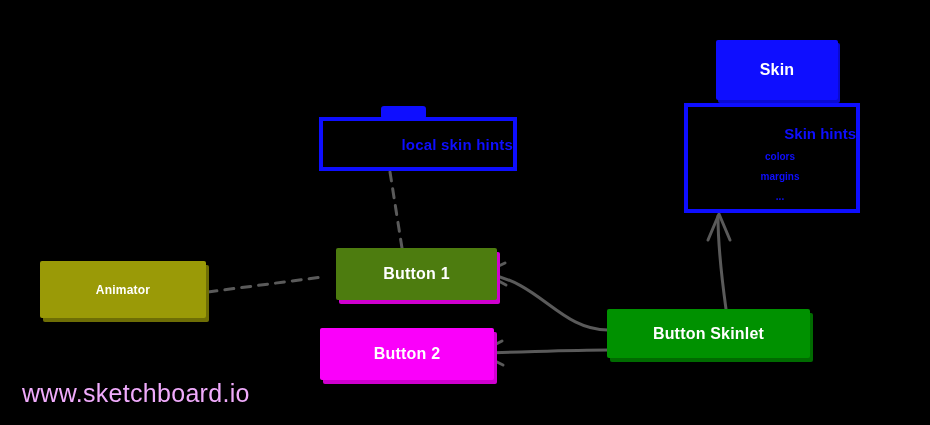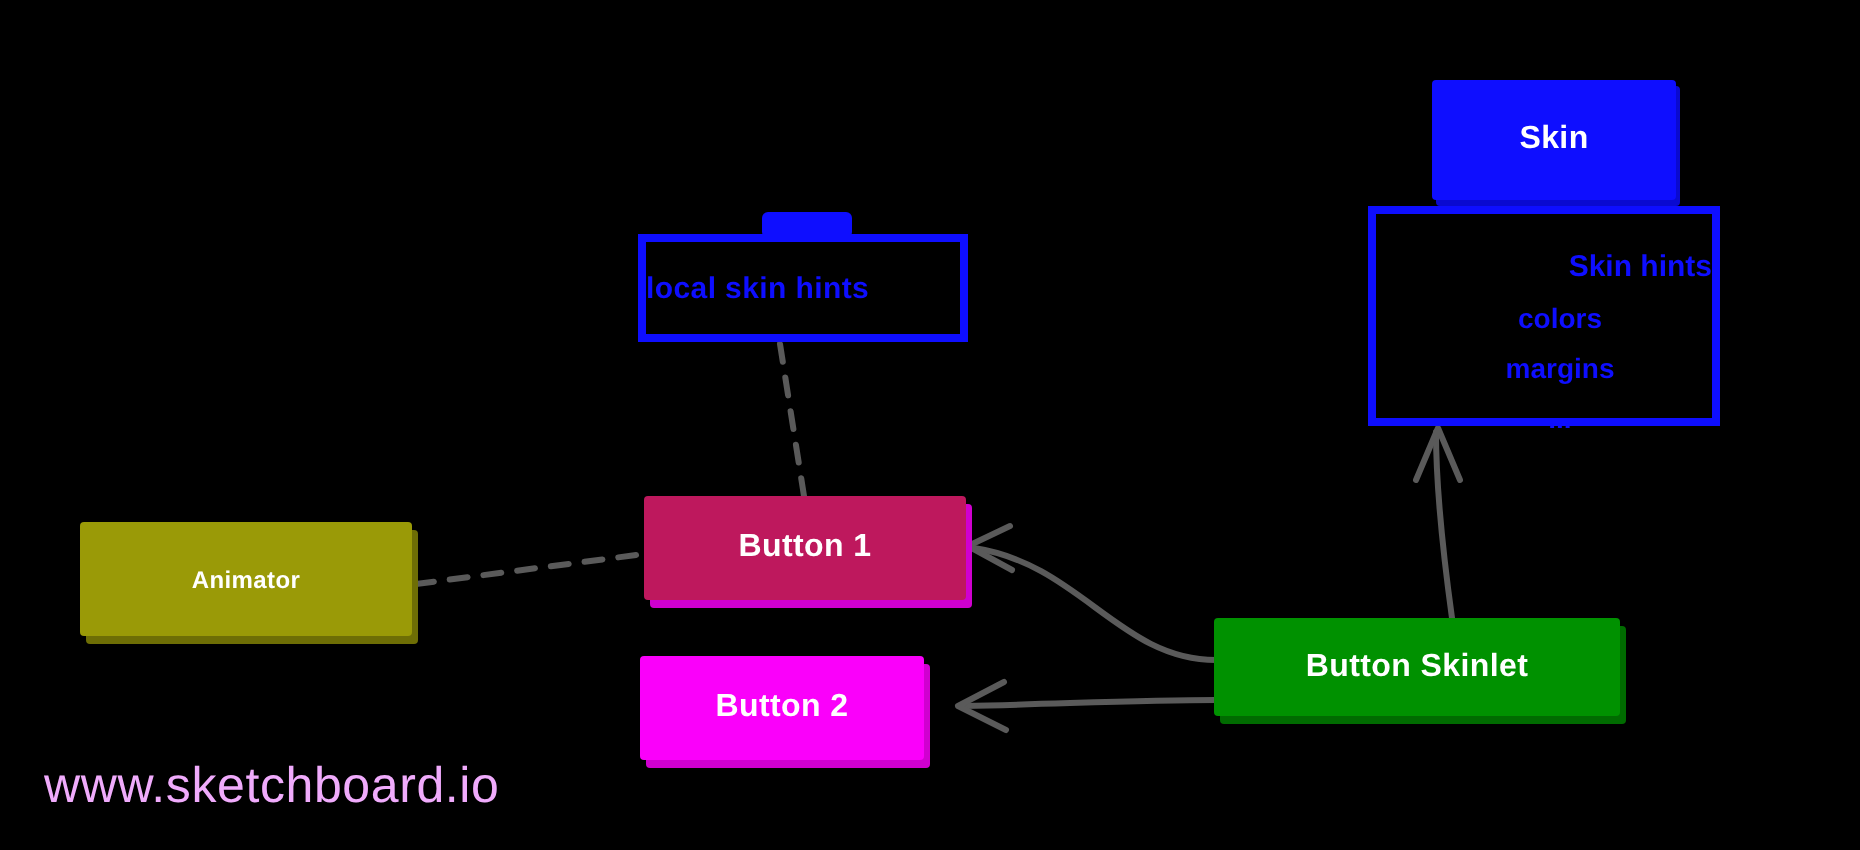--- a/index.html
+++ b/index.html
@@ -54,28 +54,28 @@
   #node-skin .node-label { font-size: 16px; }
 
   #node-animator {
     left: 40px; top: 261px; width: 166px; height: 57px;
     background: #9a9a07;
     box-shadow: 3px 4px 0 0 #6e6e05;
   }
   #node-animator .node-label { font-size: 12px; }
 
   #node-button1 {
-    left: 322px; top: 248px; width: 161px; height: 52px;
-    background: #be185d;
+    left: 336px; top: 248px; width: 161px; height: 52px;
+    background: #4d7c0f;
     box-shadow: 3px 4px 0 0 #d000d0;
   }
   #node-button1 .node-label { font-size: 16px; }
 
   #node-button2 {
-    left: 320px; top: 328px; width: 142px; height: 52px;
+    left: 320px; top: 328px; width: 174px; height: 52px;
     background: #fa00fa;
     box-shadow: 3px 4px 0 0 #d000d0;
   }
   #node-button2 .node-label { font-size: 16px; }
 
   #node-button-skinlet {
     left: 607px; top: 309px; width: 203px; height: 49px;
     background: #009100;
     box-shadow: 3px 4px 0 0 #006b00;
   }
@@ -83,24 +83,24 @@
 
   
   .outlined {
     background: transparent;
     border: 4px solid #0e0eff;
     display: block;
   }
   .outlined .node-label { color: #0e0eff; }
 
   #node-local-skin-hints {
-    left: 319px; top: 117px; width: 165px; height: 54px;
+    left: 319px; top: 117px; width: 198px; height: 54px;
     display: flex;
     align-items: center;
-    justify-content: flex-start;
+    justify-content: flex-end;
   }
   #node-local-skin-hints .node-label { font-size: 15px; }
 
   #local-skin-hints-tab {
     position: absolute;
     left: 381px; top: 106px;
     width: 45px; height: 13px;
     background: #0e0eff;
     border-radius: 3px;
   }
@@ -111,21 +111,21 @@
   }
   #node-skin-hints .hint-title {
     color: #0e0eff;
     font-size: 15px;
     font-weight: bold;
     margin: 6px 0 9px 0;
     text-align: right;
   }
   #node-skin-hints .hint-line {
     color: #0e0eff;
-    font-size: 14px;
+    font-size: 10px;
     font-weight: bold;
     margin: 0 0 9px 0;
   }
 
   #watermark {
     position: absolute;
     left: 22px; top: 379px;
     color: #f0abfc;
     font-size: 25px;
     letter-spacing: 0.3px;

